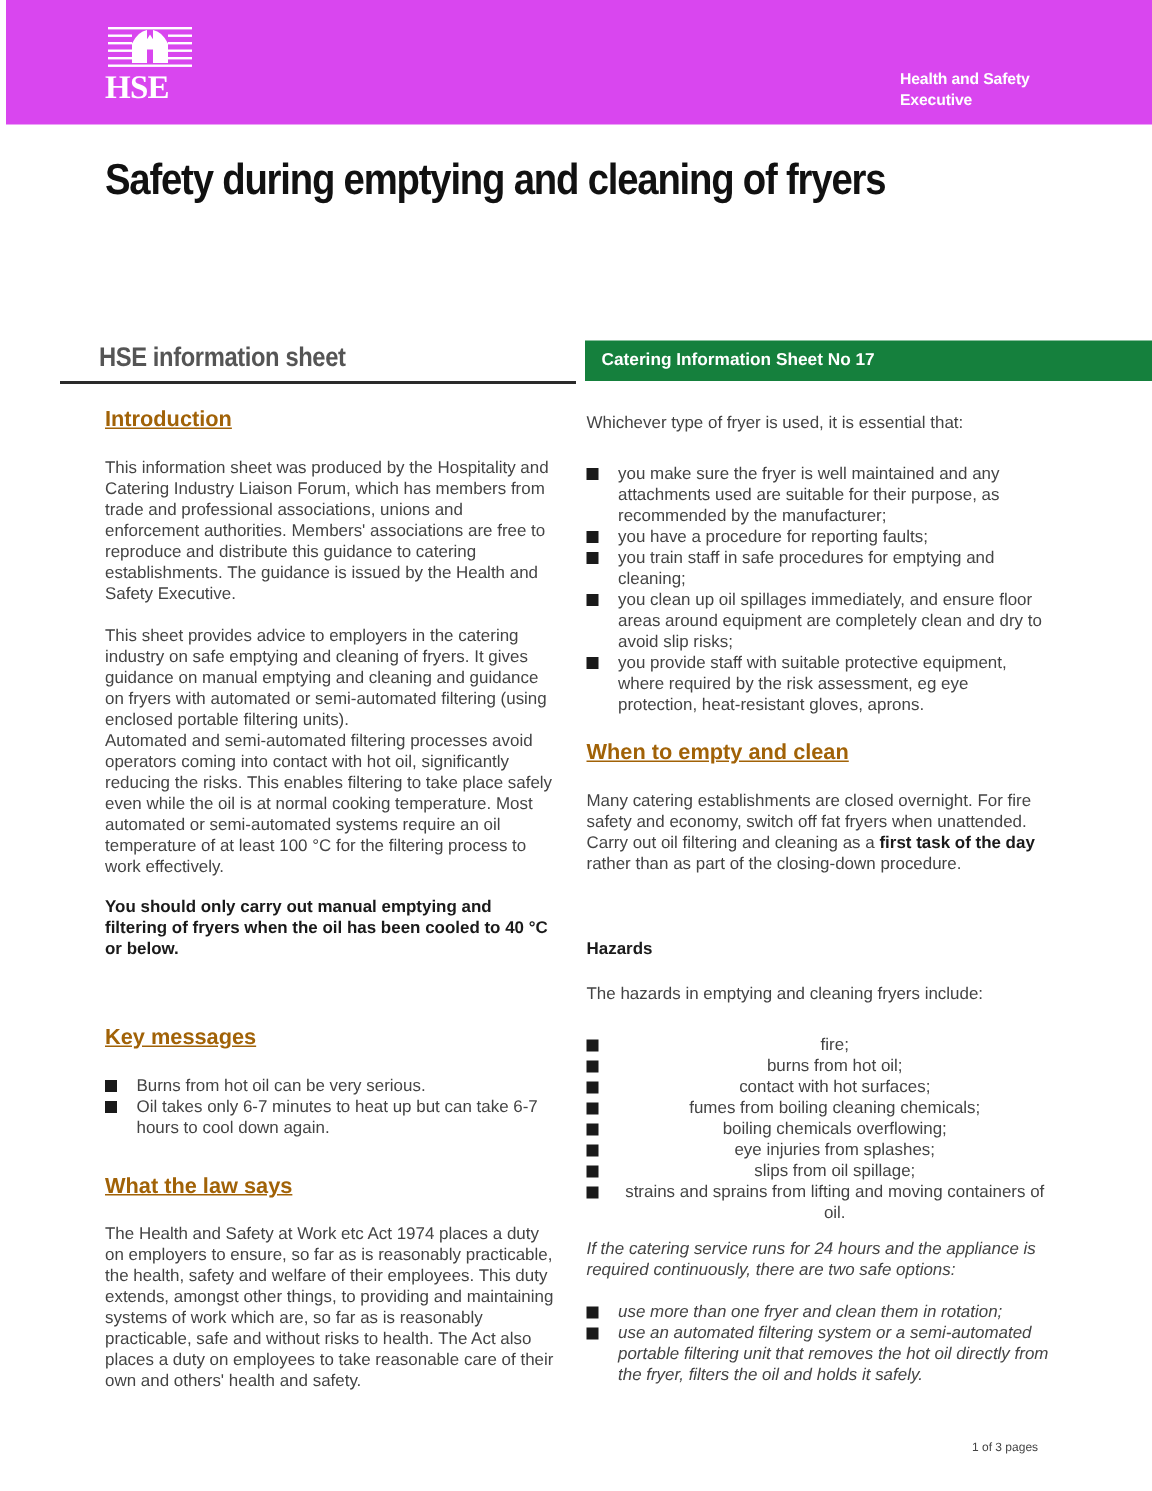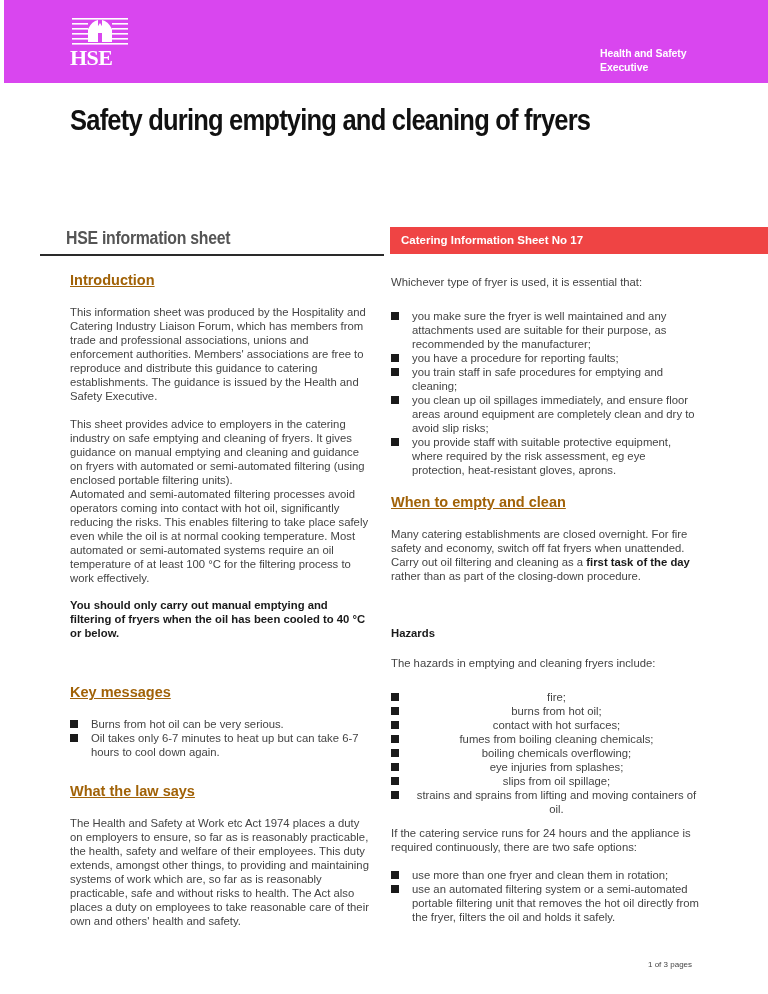--- a/index.html
+++ b/index.html
@@ -33,21 +33,21 @@
       position: absolute; left: 66px; top: 228px; width: 323px;
       font-size: 18px; font-weight: bold; color: #555555;
       transform: scaleX(0.88); transform-origin: left top; white-space: nowrap;
       letter-spacing: -0.3px;
     }
     .sheet-rule {
       position: absolute; left: 40px; top: 254px; width: 344px; height: 2px; background: #2a2a2a;
     }
     .sheet-banner {
       position: absolute; left: 390px; top: 227px; width: 378px; height: 27px;
-      background: #ef4444; color: #ffffff;
+      background: #15803d; color: #ffffff;
       font-size: 11.5px; font-weight: bold; padding: 7px 0 0 11px;
     }
 
     .col { position: absolute; font-size: 11.3px; line-height: 14px; color: #444444; }
     .col-left { left: 70px; width: 300px; }
     .col-right { left: 391px; width: 310px; }
 
     h2 {
       font-size: 14.5px; font-weight: bold; color: #a16207; line-height: 18px; text-decoration: underline;
     }
@@ -152,21 +152,21 @@
     <li><span class="bullet"></span><span>burns from hot oil;</span></li>
     <li><span class="bullet"></span><span>contact with hot surfaces;</span></li>
     <li><span class="bullet"></span><span>fumes from boiling cleaning chemicals;</span></li>
     <li><span class="bullet"></span><span>boiling chemicals overflowing;</span></li>
     <li><span class="bullet"></span><span>eye injuries from splashes;</span></li>
     <li><span class="bullet"></span><span>slips from oil spillage;</span></li>
     <li><span class="bullet"></span><span>strains and sprains from lifting and moving containers of oil.</span></li>
   </ul>
 </div>
 
-<div class="col col-right" style="top:826px;">
+<div class="col col-right" style="top:826px;font-style:italic;">
   <p>If the catering service runs for 24 hours and the appliance is required continuously, there are two safe options:</p>
   <ul class="sq" style="margin-top:14px;">
     <li><span class="bullet"></span><span>use more than one fryer and clean them in rotation;</span></li>
     <li><span class="bullet"></span><span>use an automated filtering system or a semi-automated portable filtering unit that removes the hot oil directly from the fryer, filters the oil and holds it safely.</span></li>
   </ul>
 </div>
 
 <div class="page-num">1 of 3 pages</div>
 
 </body></html>

